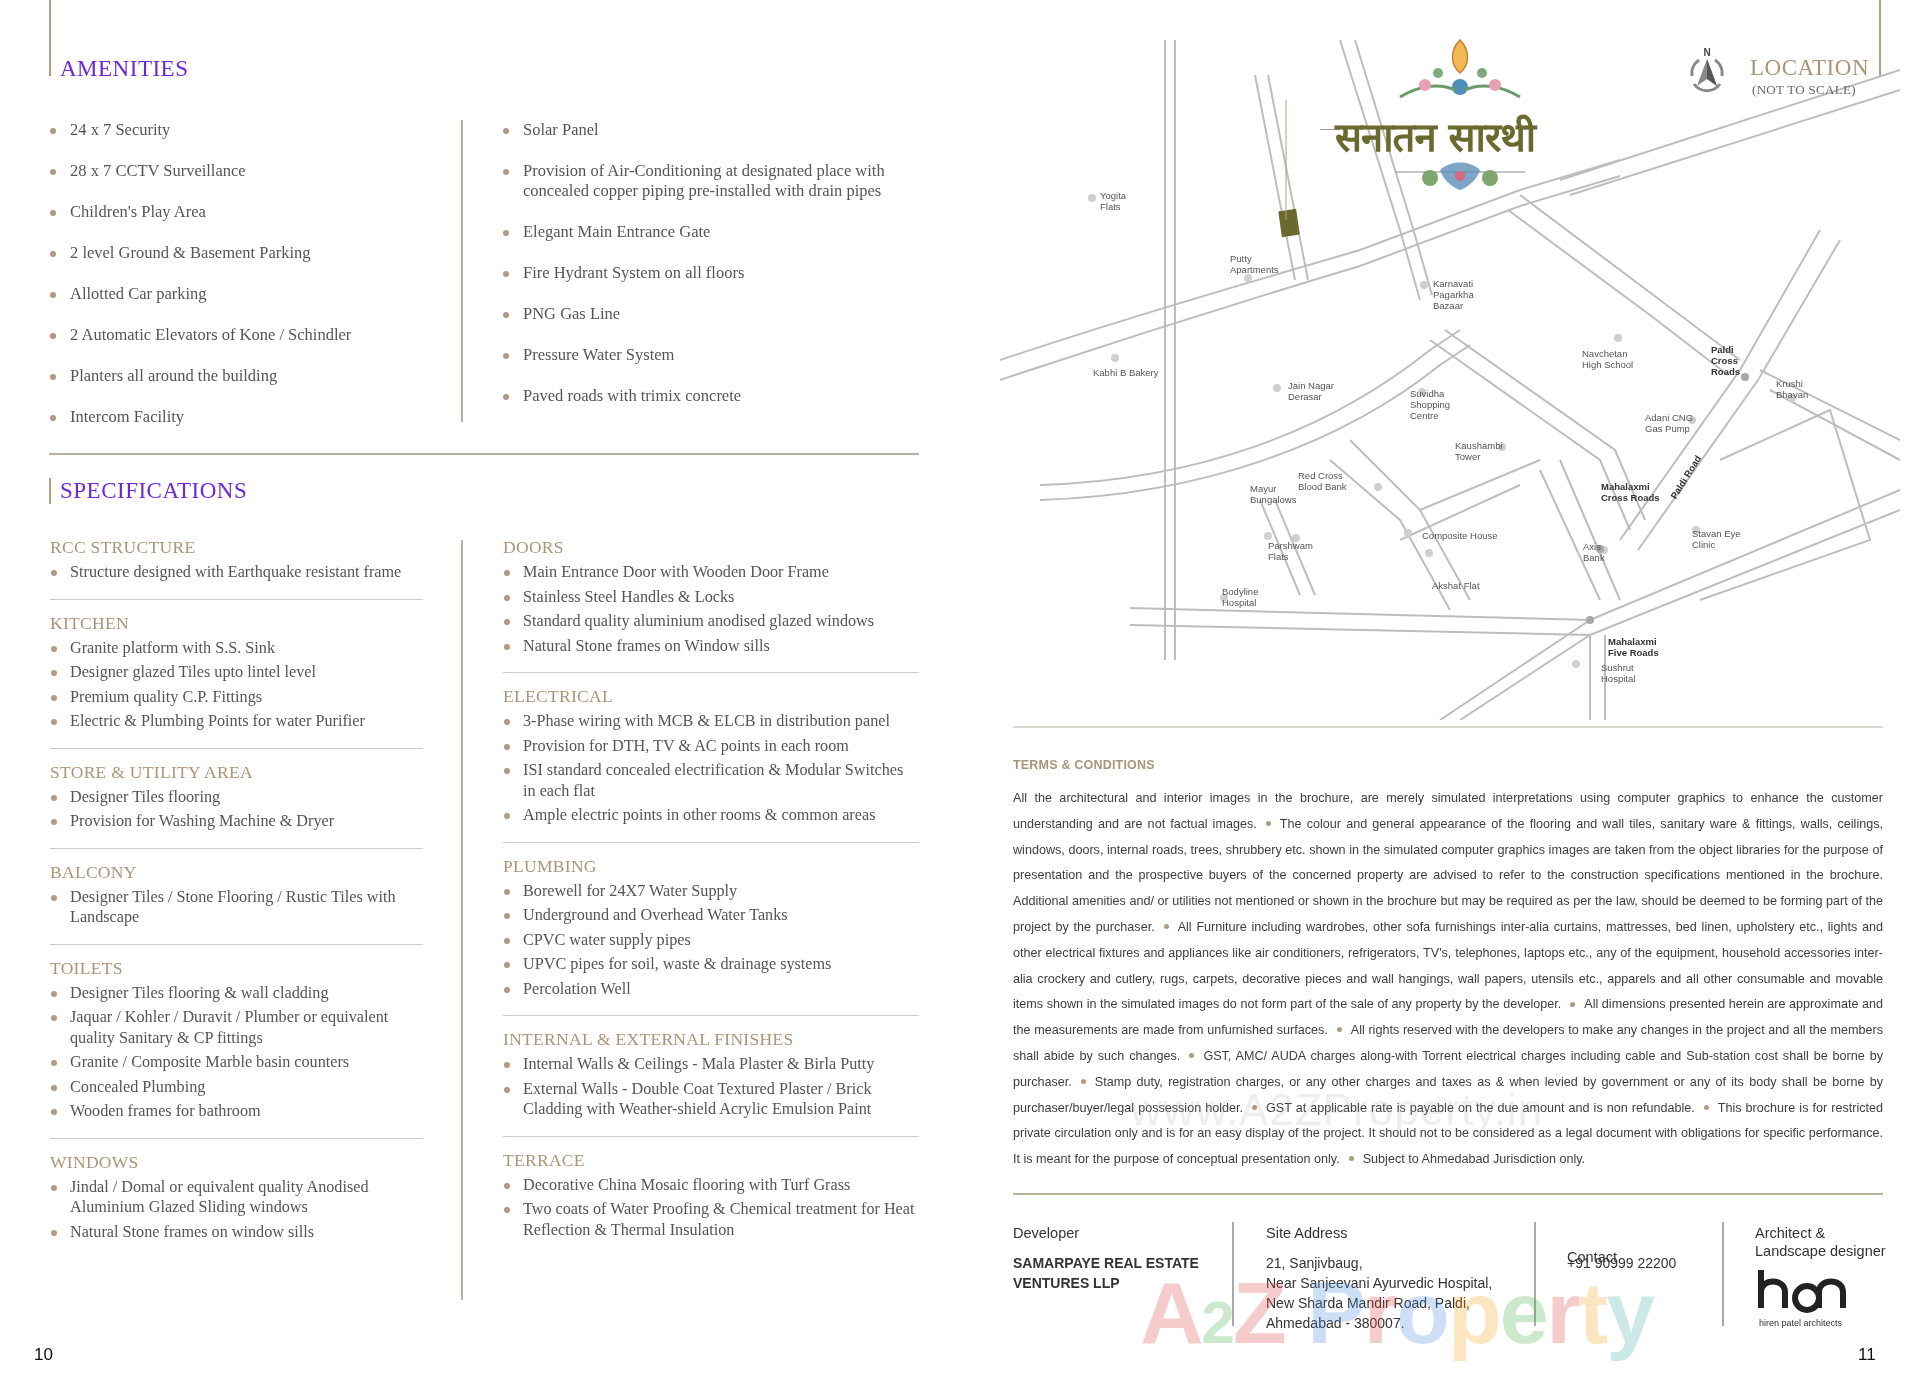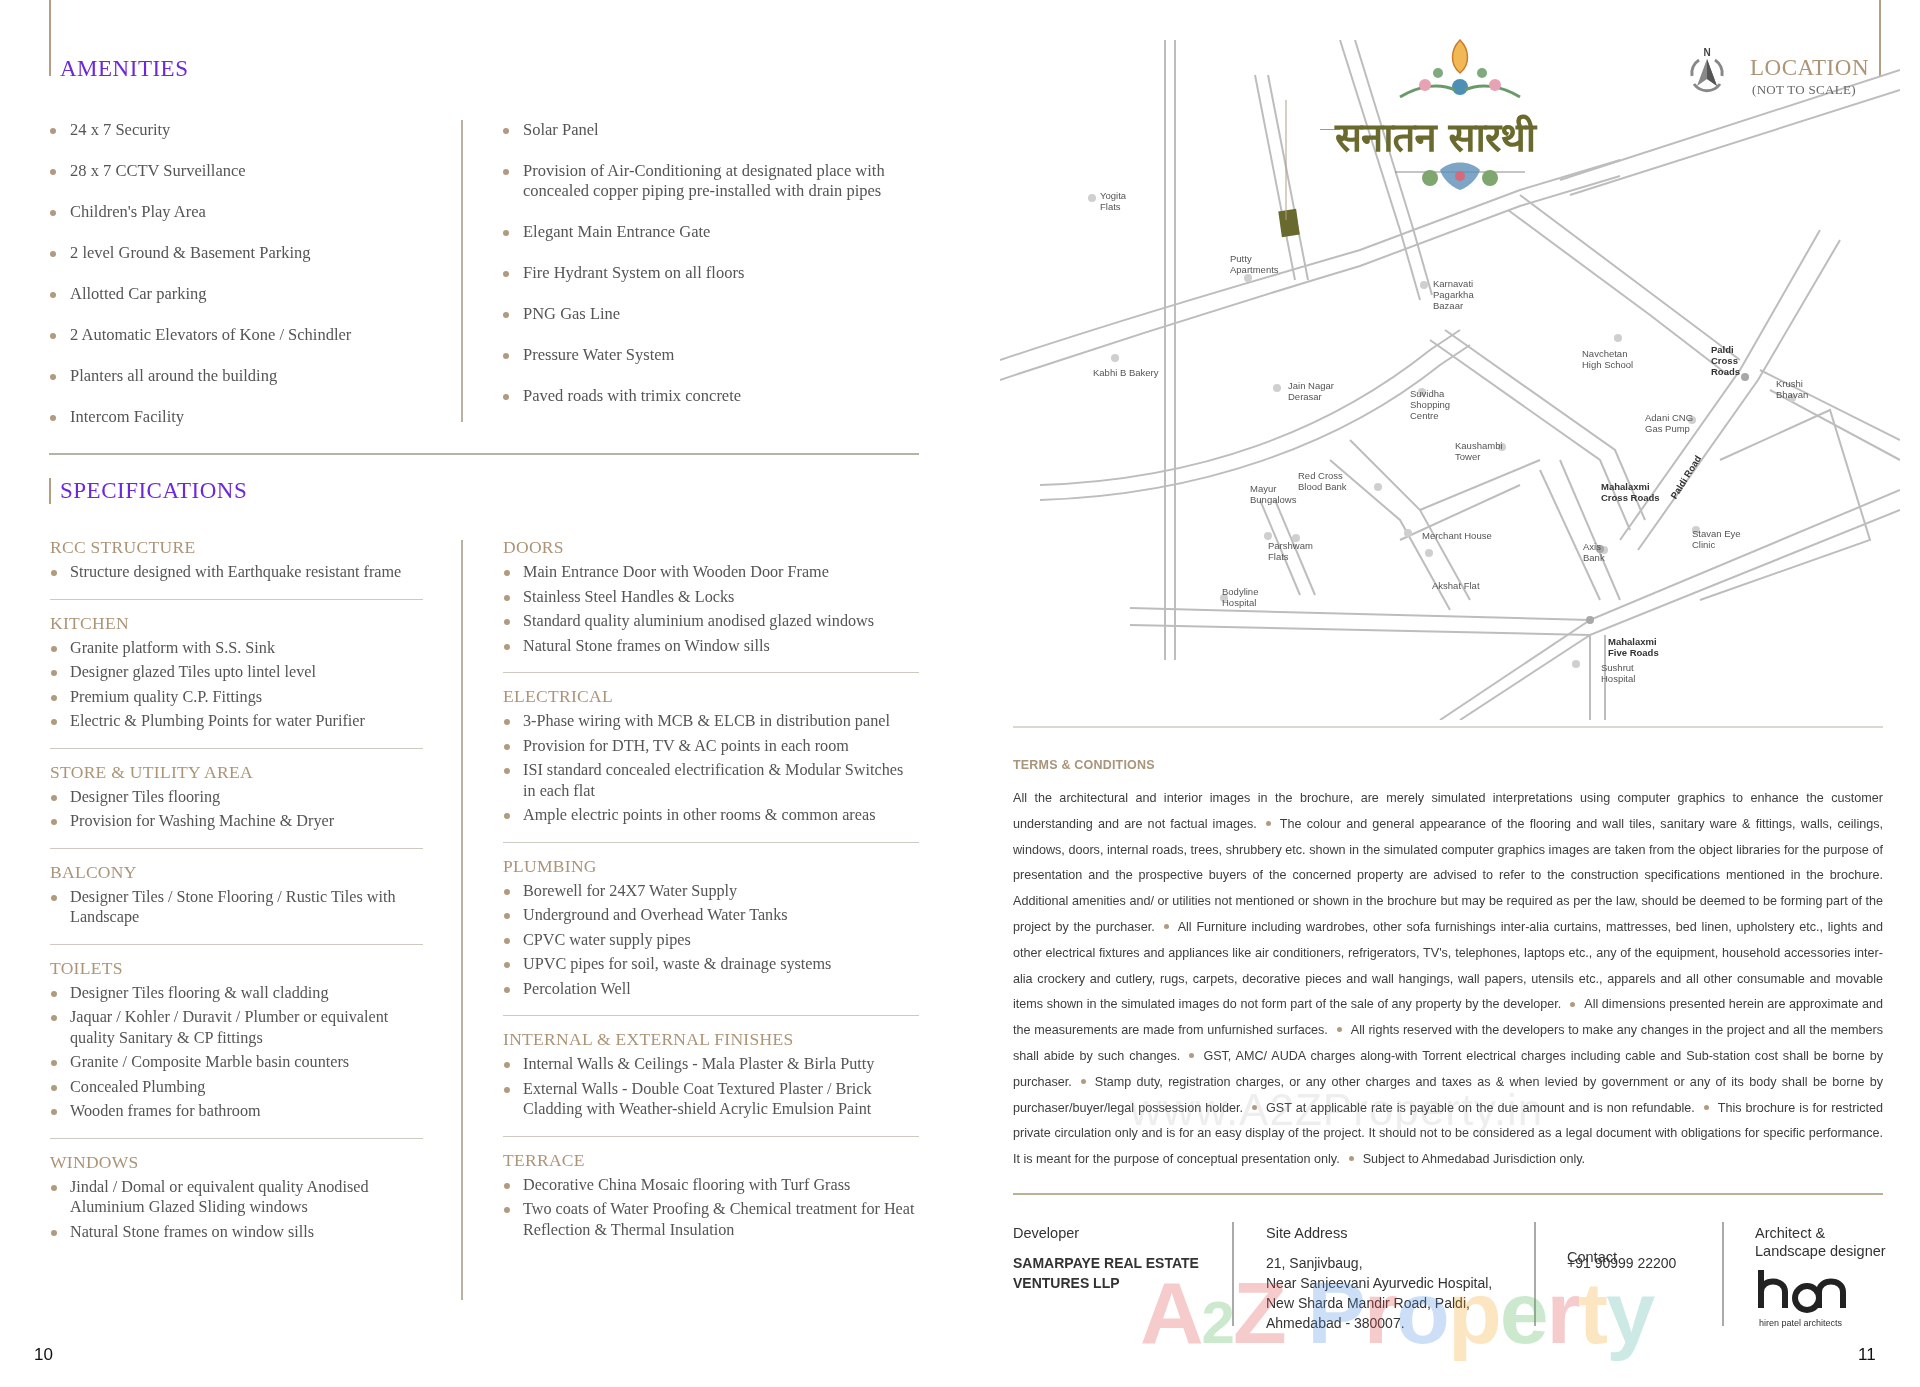--- a/index.html
+++ b/index.html
@@ -286,21 +286,21 @@
 Tower</div>
       <div class="map-label" style="left: 298px; top: 430px;">Red Cross
 Blood Bank</div>
       <div class="map-label" style="left: 250px; top: 443px;">Mayur
 Bungalows</div>
       <div class="map-label bold" style="left: 601px; top: 441px;">Mahalaxmi
 Cross Roads</div>
       <div class="map-label bold" style="left: 668px; top: 455px; transform: rotate(-58deg); transform-origin: left top;">Paldi Road</div>
       <div class="map-label" style="left: 692px; top: 488px;">Stavan Eye
 Clinic</div>
-      <div class="map-label" style="left: 422px; top: 490px;">Merchant House</div>
+      <div class="map-label" style="left: 422px; top: 490px;">Composite House</div>
       <div class="map-label" style="left: 583px; top: 501px;">Axis
 Bank</div>
       <div class="map-label" style="left: 268px; top: 500px;">Parshwam
 Flats</div>
       <div class="map-label" style="left: 432px; top: 540px;">Akshat Flat</div>
       <div class="map-label" style="left: 222px; top: 546px;">Bodyline
 Hospital</div>
       <div class="map-label bold" style="left: 608px; top: 596px;">Mahalaxmi
 Five Roads</div>
       <div class="map-label" style="left: 601px; top: 622px;">Sushrut

